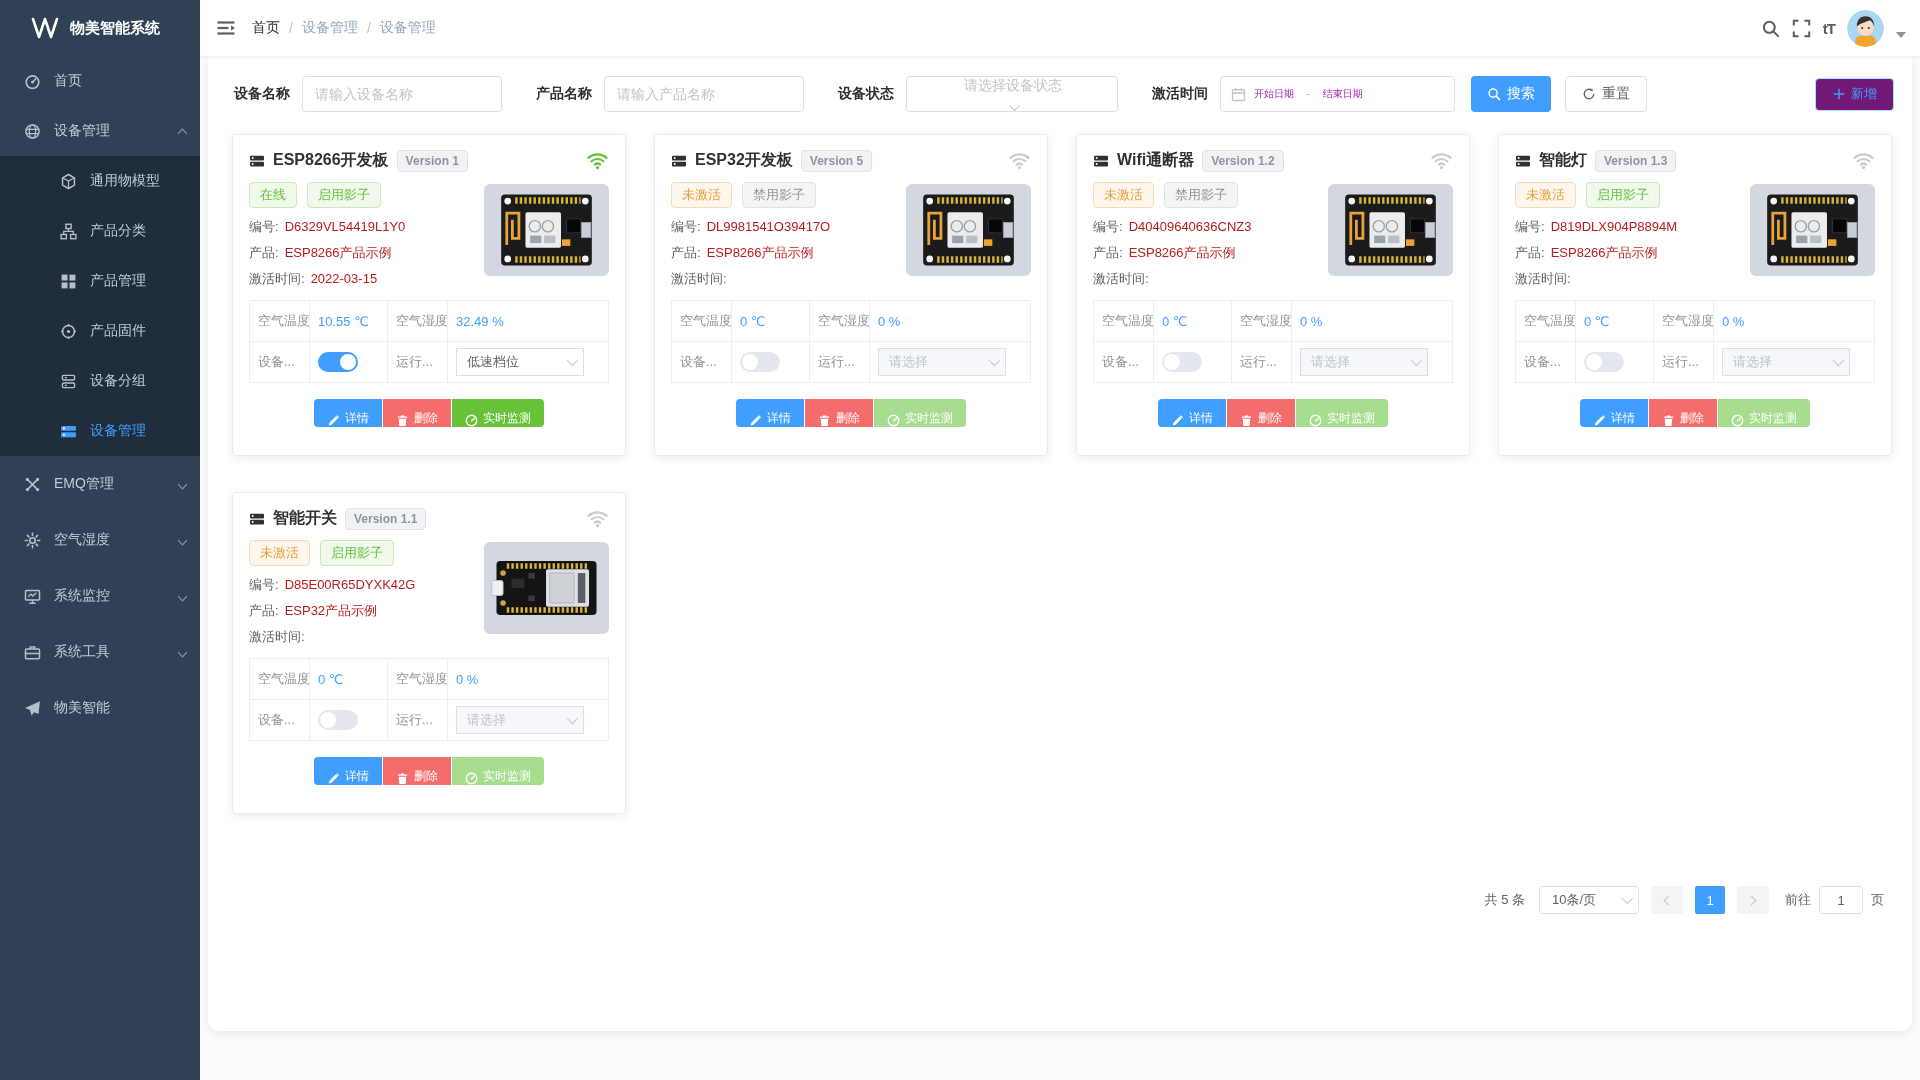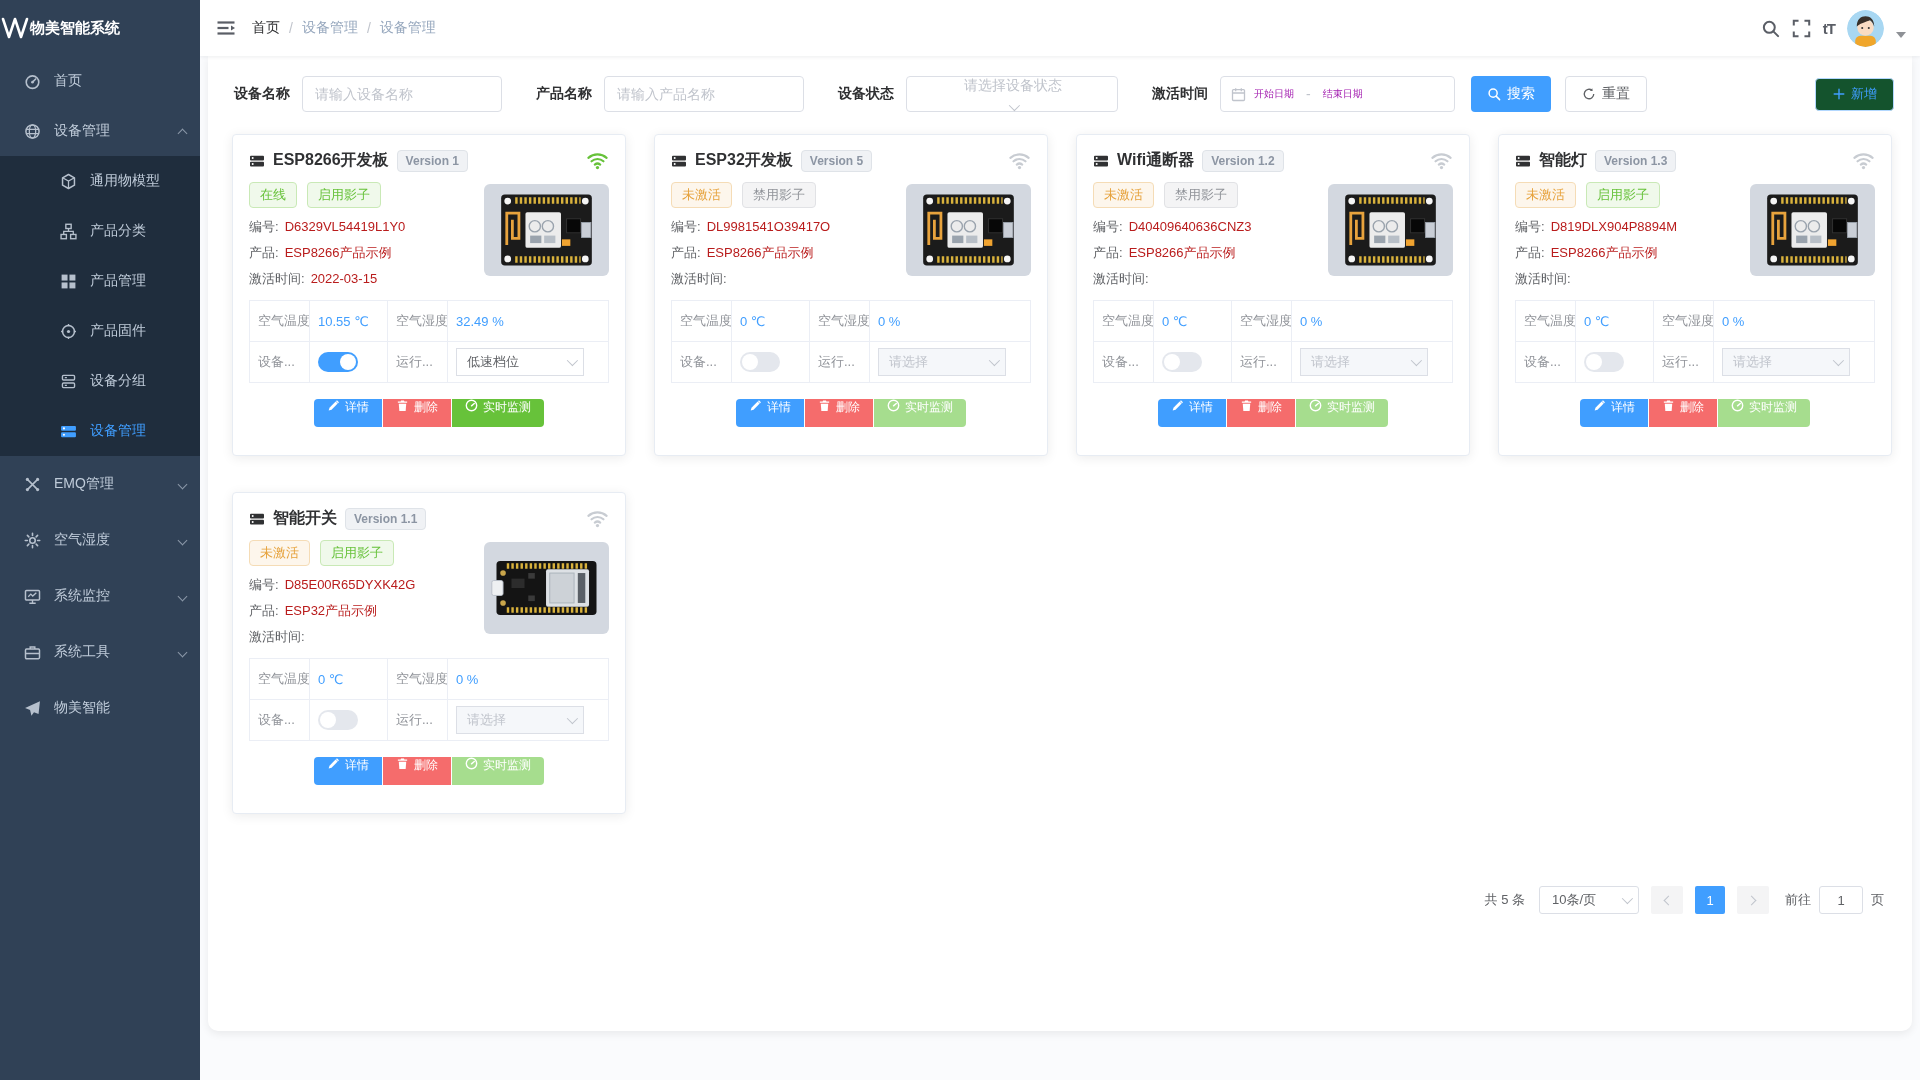--- a/index.html
+++ b/index.html
@@ -2,21 +2,21 @@
 <html><head>
 <meta charset="utf-8">
 <style>
   * { margin:0; padding:0; box-sizing:border-box; }
   html,body { width:1920px; height:1080px; overflow:hidden; }
   body { font-family:"Liberation Sans","DejaVu Sans",sans-serif; background:#fafbfd; color:#303133; }
   .app { position:relative; width:1920px; height:1080px; }
 
   
   .sidebar { position:absolute; left:0; top:0; bottom:0; width:200px; background:#304156; z-index:5; }
-  .logo-row { height:56px; display:flex; align-items:center; gap:0; }
+  .logo-row { height:56px; display:flex; align-items:center; gap:10px; padding-left:30px; }
   .logo-mark { width:30px; height:22px; }
   .logo-text { color:#fff; font-size:15px; font-weight:bold; }
   .menu-item { height:50px; display:flex; align-items:center; padding:0 14px 0 24px; color:#bfcbd9; font-size:14px; cursor:pointer; }
   .menu-item .mi { width:17px; height:17px; margin-right:13px; color:#b6c0cd; flex:none; }
   .menu-item.tall { height:56px; }
   .submenu { background:#1f2d3d; }
   .submenu .menu-item { padding-left:60px; }
   .submenu .menu-item.active { color:#409EFF; }
   .submenu .menu-item.active .mi { color:#409EFF; }
   .chev { margin-left:auto; width:7px; height:7px; border-right:1.4px solid #8b98a8; border-bottom:1.4px solid #8b98a8; transform:rotate(45deg); }
@@ -47,21 +47,21 @@
   .finput::placeholder { color:#c0c4cc; }
   .fselect { width:212px; height:36px; border:1px solid #dcdfe6; border-radius:4px; padding:0 10px 0 12px; margin-right:34px; display:flex; align-items:center; cursor:pointer;flex-direction:column; }
   .fselect .ph { color:#c0c4cc; flex:1; }
   .sel-chev { width:8px; height:8px; border-right:1.4px solid #c0c4cc; border-bottom:1.4px solid #c0c4cc; transform:rotate(45deg) translateY(-2px); }
   .fdate { width:235px; height:36px; border:1px solid #dcdfe6; border-radius:4px; display:flex; align-items:center; padding:0 10px; gap:8px; margin-right:16px; cursor:pointer; }
   .fdate .dph { color:#a21caf; font-size:10px; }
   .fdate .dcal { width:15px; height:15px; color:#c0c4cc; flex:none; }
   .fdate .dsep { color:#c0c4cc; margin:0 4px; }
   .btn-search { height:36px; padding:0 16px; background:#409EFF; color:#fff; border:none; border-radius:4px; font-size:14px; display:inline-flex; align-items:center; gap:6px; cursor:pointer; margin-right:14px; font-family:inherit; }
   .btn-reset { height:36px; padding:0 16px; background:#fff; color:#606266; border:1px solid #dcdfe6; border-radius:4px; font-size:14px; display:inline-flex; align-items:center; gap:6px; cursor:pointer; font-family:inherit; }
-  .btn-add { margin-left:auto; height:33px; padding:0 16px; background:#14532d; color:#409EFF; border:1px solid #b3d8ff; border-radius:4px; font-size:13px; display:inline-flex; align-items:center; gap:5px; cursor:pointer; font-family:inherit; }
+  .btn-add { margin-left:auto; height:33px; padding:0 16px; background:#701a75; color:#409EFF; border:1px solid #b3d8ff; border-radius:4px; font-size:13px; display:inline-flex; align-items:center; gap:5px; cursor:pointer; font-family:inherit; }
   .bi { width:14px; height:14px; }
 
   
   .cards { display:grid; grid-template-columns:repeat(4,1fr); column-gap:28px; row-gap:36px; padding:14px 20px 0 24px; }
   .dcard { border:1px solid #e7ecf3; border-radius:4px; box-shadow:0 2px 12px rgba(0,0,0,.08); padding:14px 16px 16px; background:#fff; min-height:322px; }
   .dc-head { display:flex; align-items:center; gap:8px; }
   .srv-ic { width:16px; height:16px; color:#303133; flex:none; }
   .dc-title { font-size:16px; font-weight:bold; color:#303133; white-space:nowrap; }
   .ver-tag { background:#f0f2f5; border:1px solid #dfe3e8; color:#8c95a3; font-size:12px; font-weight:bold; border-radius:4px; padding:3px 8px; white-space:nowrap; }
   .wifi { margin-left:auto; width:23px; height:23px; }
@@ -89,21 +89,21 @@
   .toggle.off { background:#e4e7ed; }
   .toggle .knob { position:absolute; top:2px; width:16px; height:16px; border-radius:50%; background:#fff; }
   .toggle.on .knob { right:2px; }
   .toggle.off .knob { left:2px; }
   
   .mselect { width:128px; height:28px; border:1px solid #dcdfe6; border-radius:0; display:flex; align-items:center; padding:0 8px 0 10px; font-size:13px; color:#606266; cursor:pointer; background:#fff; }
   .mselect span { flex:1; }
   .mselect.disabled { background:#f5f7fa; color:#c0c4cc; cursor:not-allowed; }
   
   .dc-actions { display:flex; justify-content:center; margin-top:16px; }
-  .abtn { height:28px; padding:0 13px; border:none; color:#fff; font-size:12px; display:inline-flex; align-items:flex-start; gap:5px; cursor:pointer; font-family:inherit; }
+  .abtn { height:28px; padding:0 13px; border:none; color:#fff; font-size:12px; display:inline-flex; align-items:flex-end; gap:5px; cursor:pointer; font-family:inherit; }
   .abtn .bi { width:13px; height:13px; }
   .abtn-detail { background:#409EFF; border-radius:4px 0 0 4px; margin-right:1px; }
   .abtn-del { background:#F56C6C; border-radius:0; margin-right:1px; }
   .abtn-mon { background:#67C23A; border-radius:0 4px 4px 0; }
   .abtn-mon.disabled { background:#a6dd8e; cursor:not-allowed; }
 
   
   .pager { display:flex; align-items:center; justify-content:flex-end; gap:12px; padding-right:28px; margin-top:72px; font-size:13px; color:#606266; }
   .pg-total { margin-right:2px; }
   .pg-size { width:100px; height:28px; border:1px solid #dcdfe6; border-radius:3px; display:flex; align-items:center; padding:0 8px 0 12px; cursor:pointer; color:#606266; }

